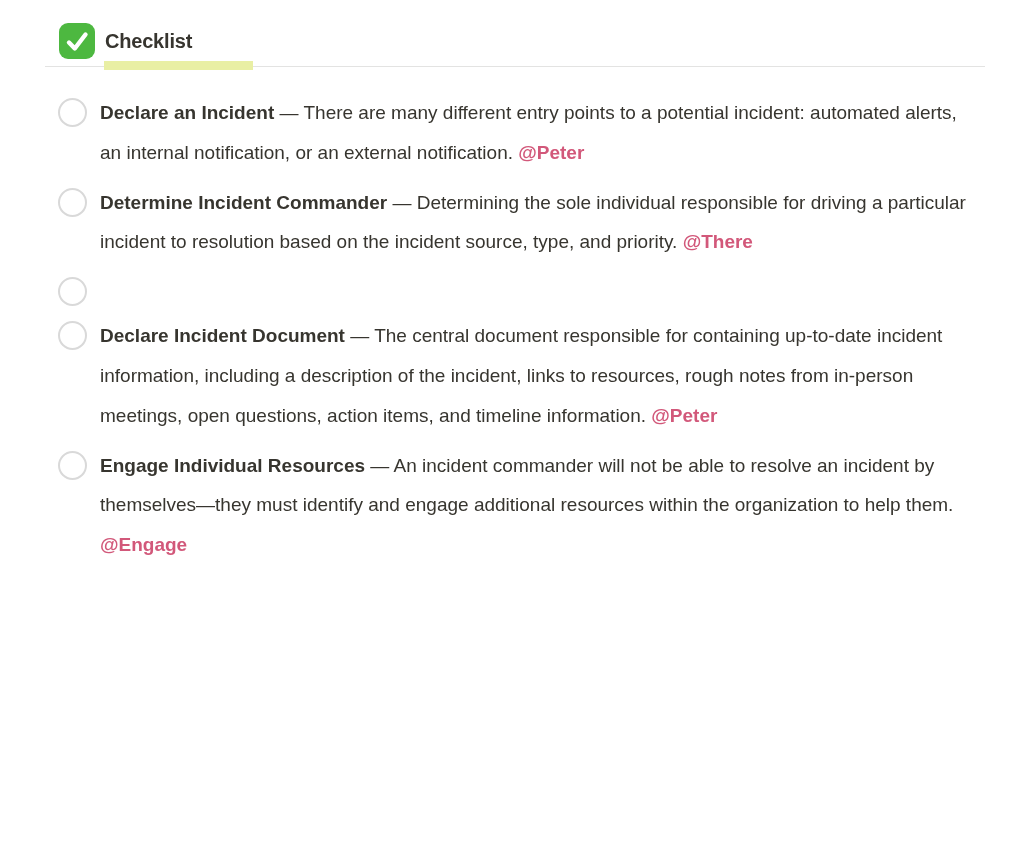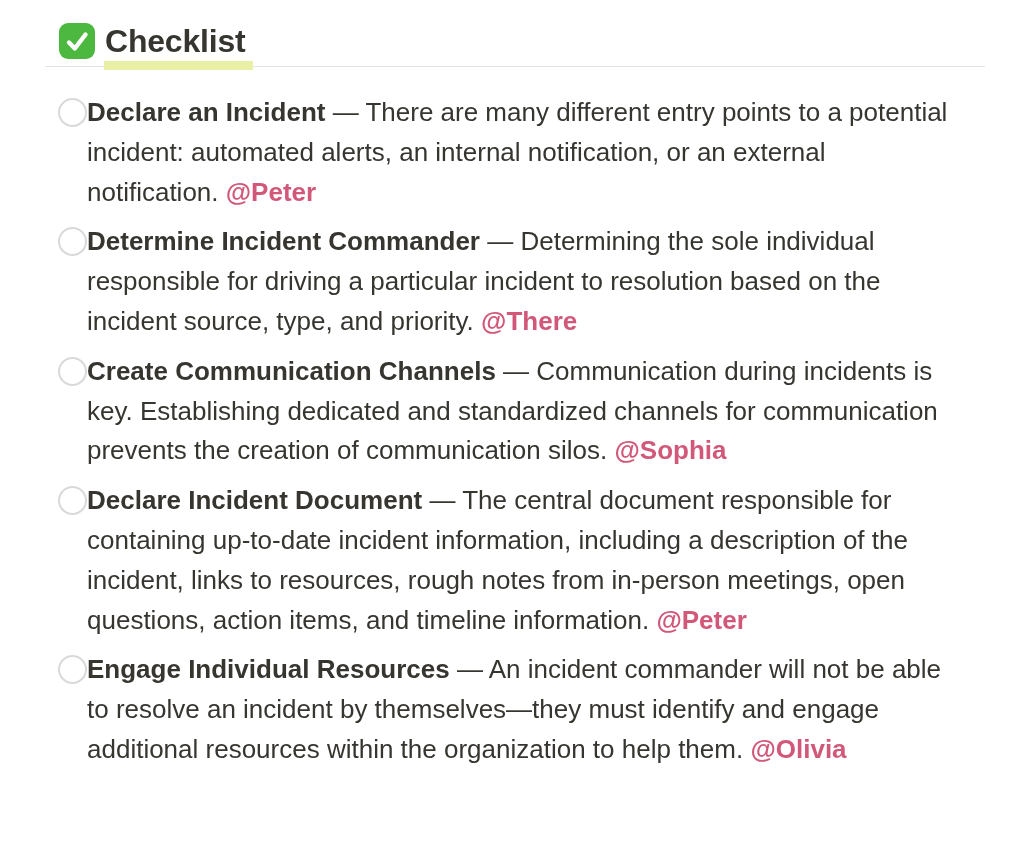--- a/index.html
+++ b/index.html
@@ -25,21 +25,21 @@
     height: 40px;
   }
   .check-emoji {
     width: 38px;
     height: 38px;
     flex: none;
     display: inline-block;
   }
   .check-emoji svg { display: block; }
   .page-title {
-    font-size: 32px;
+    font-size: 20px;
     font-weight: 700;
     letter-spacing: -0.2px;
     color: var(--text, #37352f);
     line-height: 40px;
     white-space: nowrap;
     text-align: center;
   }
   .title-underline {
     position: relative;
     margin: 5px 39px 0 45px;
@@ -68,22 +68,23 @@
     height: 29px;
     box-sizing: border-box;
     border: 2px solid var(--checkbox-border, #d9d9d9);
     border-radius: 50%;
     background: #ffffff;
     flex: none;
     margin-top: 5px;
     cursor: pointer;
   }
   .item-text {
+    margin-left: 13px;
     width: 866px;
-    font-size: 26px;
+    font-size: 19px;
     line-height: 39.8px;
     color: var(--text, #37352f);
   }
   .item-title {
     font-weight: 700;
   }
   .mention {
     font-weight: 700;
     color: var(--mention, #d2587a);
     cursor: pointer;
@@ -124,42 +125,36 @@
       <div class="item-text">
         <span class="item-title">Determine Incident Commander</span>
         <span class="sep">—</span>
         <span class="desc">Determining the sole individual responsible for driving a particular incident to resolution based on the incident source, type, and priority.</span>
         <span class="mention">@There</span>
       </div>
     </div>
 
     <div class="item">
       <div class="todo-circle" role="checkbox" aria-checked="false"></div>
-      <div class="item-text">
-        <span class="item-title">Create Communication Channels</span>
-        <span class="sep">—</span>
-        <span class="desc">Communication during incidents is key. Establishing dedicated and standardized channels for communication prevents the creation of communication silos.</span>
-        <span class="mention">@Sophia</span>
-      </div>
     </div>
 
     <div class="item">
       <div class="todo-circle" role="checkbox" aria-checked="false"></div>
       <div class="item-text">
         <span class="item-title">Declare Incident Document</span>
         <span class="sep">—</span>
         <span class="desc">The central document responsible for containing up-to-date incident information, including a description of the incident, links to resources, rough notes from in-person meetings, open questions, action items, and timeline information.</span>
         <span class="mention">@Peter</span>
       </div>
     </div>
 
     <div class="item">
       <div class="todo-circle" role="checkbox" aria-checked="false"></div>
       <div class="item-text">
         <span class="item-title">Engage Individual Resources</span>
         <span class="sep">—</span>
         <span class="desc">An incident commander will not be able to resolve an incident by themselves—they must identify and engage additional resources within the organization to help them.</span>
-        <span class="mention">@Olivia</span>
+        <span class="mention">@Engage</span>
       </div>
     </div>
 
   </div>
 </div>
 
 </body></html>

